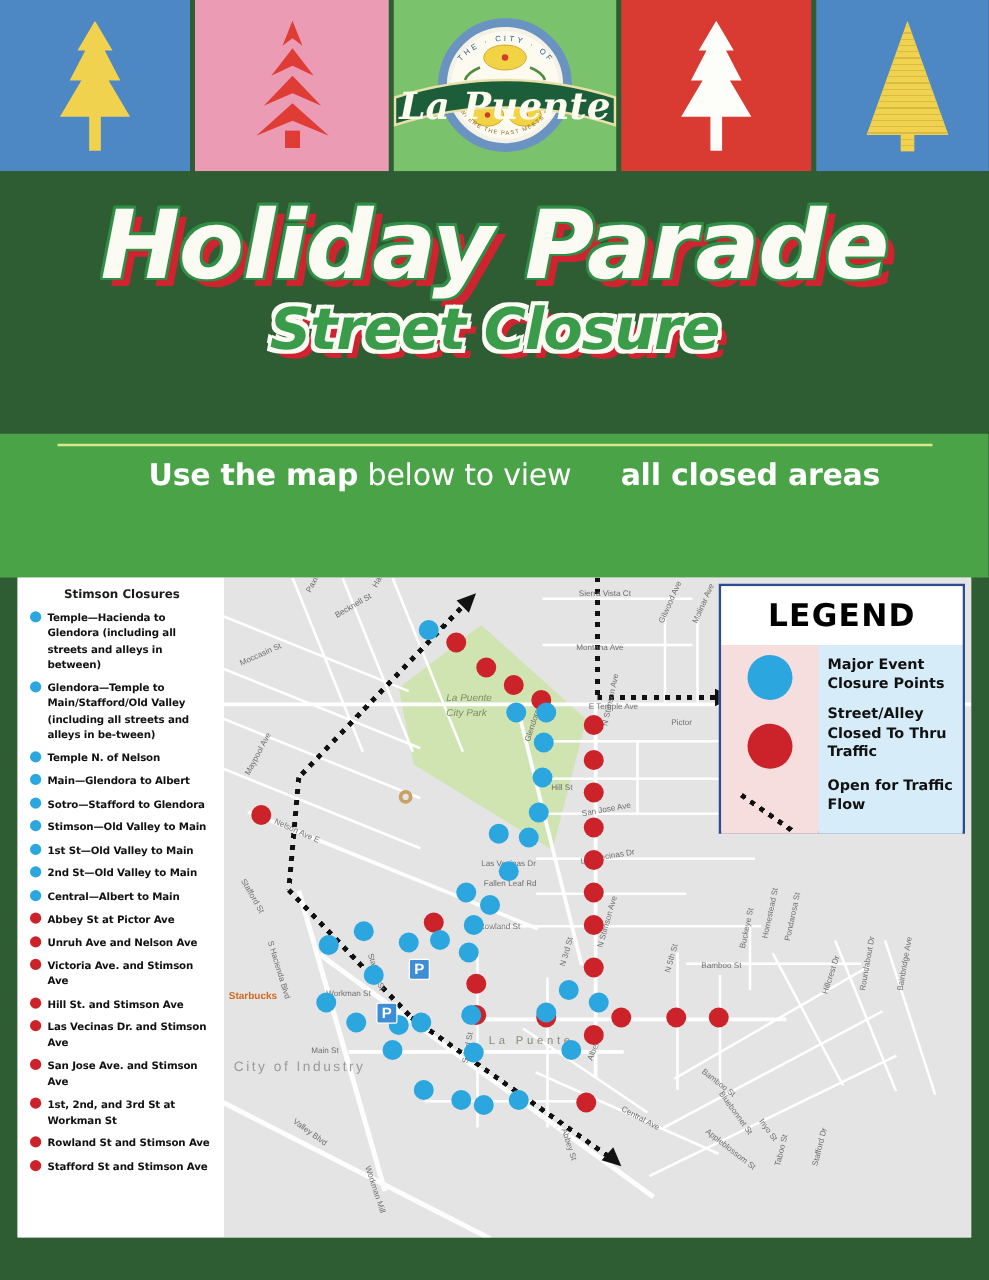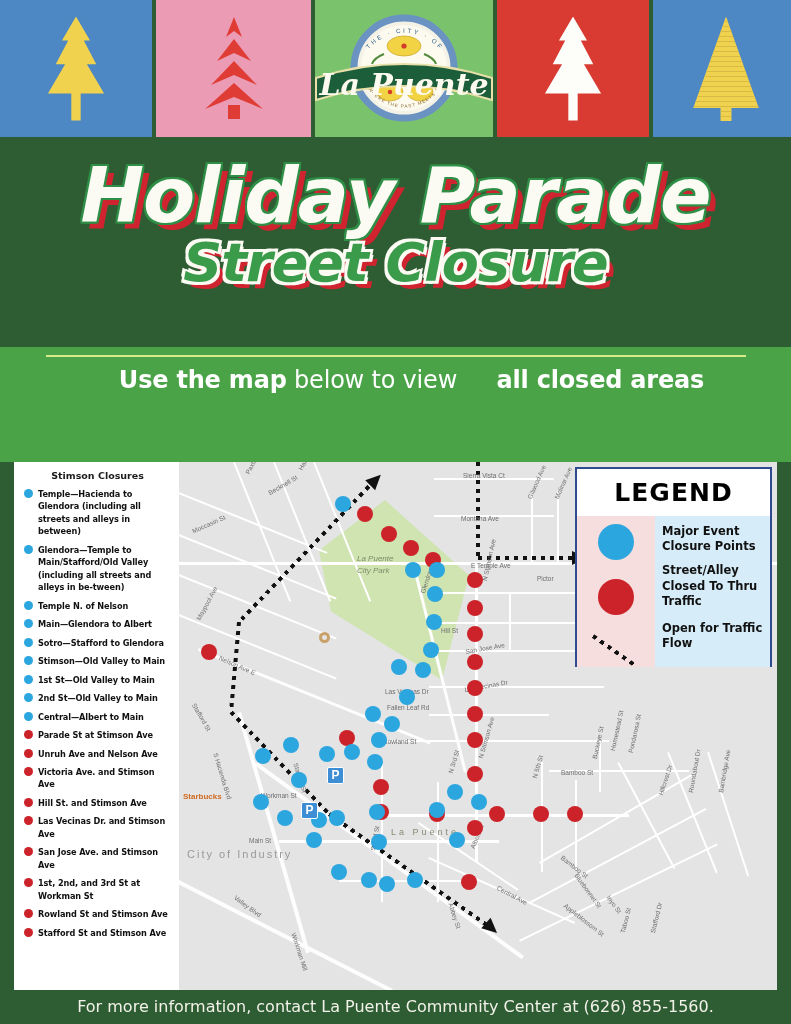--- a/index.html
+++ b/index.html
@@ -57,21 +57,21 @@
     letter-spacing: -1px;
     margin-top: 14px;
     text-shadow:
       2px 0 0 #2f8f46, -2px 0 0 #2f8f46, 0 2px 0 #2f8f46, 0 -2px 0 #2f8f46,
       2px 2px 0 #2f8f46, -2px -2px 0 #2f8f46, 2px -2px 0 #2f8f46, -2px 2px 0 #2f8f46,
       7px 7px 0 #cf2430;
   }
   .title2 {
     font-family: "DejaVu Sans", sans-serif;
     font-weight: bold; font-style: italic;
-    font-size: 54px; line-height: 72px;
+    font-size: 46px; line-height: 72px;
     color: #3a9c4b;
     letter-spacing: -1px;
     margin-top: -14px;
     text-shadow:
       2px 0 0 #fbfbf4, -2px 0 0 #fbfbf4, 0 2px 0 #fbfbf4, 0 -2px 0 #fbfbf4,
       3px 3px 0 #fbfbf4, -3px -3px 0 #fbfbf4, 3px -3px 0 #fbfbf4, -3px 3px 0 #fbfbf4,
       7px 7px 0 #cf2430;
   }
 
   
@@ -315,21 +315,21 @@
           <div class="cl-item">
             <span class="cl-dot blue"></span>
             <span class="cl-text">2nd St—Old Valley to Main</span>
           </div>
           <div class="cl-item">
             <span class="cl-dot blue"></span>
             <span class="cl-text">Central—Albert to Main</span>
           </div>
           <div class="cl-item">
             <span class="cl-dot red"></span>
-            <span class="cl-text">Parade St at Stimson Ave</span>
+            <span class="cl-text">Abbey St at Pictor Ave</span>
           </div>
           <div class="cl-item">
             <span class="cl-dot red"></span>
             <span class="cl-text">Unruh Ave and Nelson Ave</span>
           </div>
           <div class="cl-item">
             <span class="cl-dot red"></span>
             <span class="cl-text">Victoria Ave. and Stimson Ave</span>
           </div>
           <div class="cl-item">
@@ -559,14 +559,13 @@
           <div class="legend-texts">
             <div class="lg-txt b1">Major Event Closure Points</div>
             <div class="lg-txt b2">Street/Alley Closed To Thru Traffic</div>
             <div class="lg-txt b3">Open for Traffic Flow</div>
           </div>
         </div>
       </div>
     </div>
   </div>
 
-  <div class="footer">For more information, contact La Puente Community Center at (626) 855-1560.</div>
 </div>
 
 </body></html>

